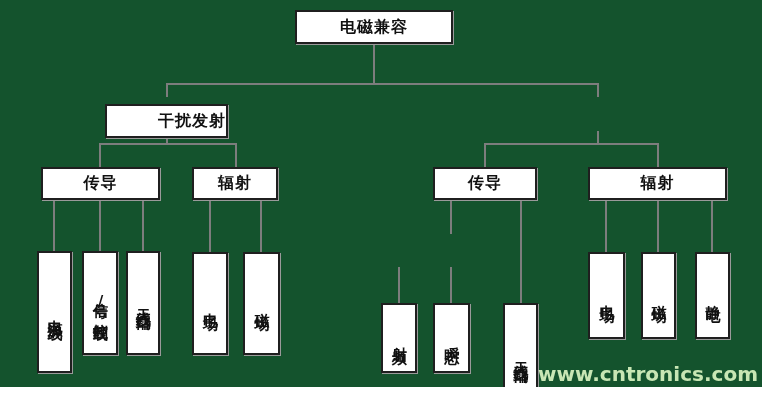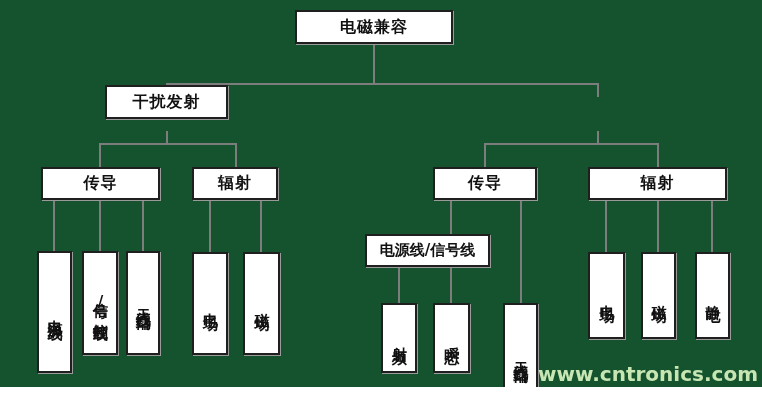--- a/index.html
+++ b/index.html
@@ -60,21 +60,21 @@
   <div class="cline" style="left:450px;top:267px;width:2px;height:36px;"></div>
 
   <div class="cline" style="left:605px;top:200px;width:2px;height:52px;"></div>
   <div class="cline" style="left:657px;top:200px;width:2px;height:52px;"></div>
   <div class="cline" style="left:711px;top:200px;width:2px;height:52px;"></div>
 
   <div class="node hbox" style="left:295px;top:10px;width:158px;height:34px;">
     <span>电磁兼容</span>
   </div>
 
-  <div class="node hbox" style="left:105px;top:85px;width:123px;height:34px;">
+  <div class="node hbox" style="left:105px;top:104px;width:123px;height:34px;justify-content:flex-end;">
     <span>干扰发射</span>
   </div>
 
   <div class="node hbox" style="left:41px;top:167px;width:119px;height:33px;">
     <span>传导</span>
   </div>
   <div class="node hbox" style="left:192px;top:167px;width:86px;height:33px;">
     <span>辐射</span>
   </div>
   <div class="node hbox" style="left:433px;top:167px;width:104px;height:33px;">
@@ -94,23 +94,20 @@
     <span class="vtxt">天线端口</span>
   </div>
 
   <div class="node vbox" style="left:192px;top:252px;width:36px;height:103px;">
     <span class="vtxt">电场</span>
   </div>
   <div class="node vbox" style="left:243px;top:252px;width:37px;height:103px;">
     <span class="vtxt">磁场</span>
   </div>
 
-  <div class="node hbox-sm node" style="left:365px;top:234px;width:125px;height:33px;">
-    <span>电源线/信号线</span>
-  </div>
   <div class="node vbox" style="left:503px;top:303px;width:35px;height:105px;">
     <span class="vtxt">天线端口</span>
   </div>
 
   <div class="node vbox" style="left:381px;top:303px;width:36px;height:70px;">
     <span class="vtxt">射频</span>
   </div>
   <div class="node vbox" style="left:433px;top:303px;width:37px;height:70px;">
     <span class="vtxt">瞬态</span>
   </div>

